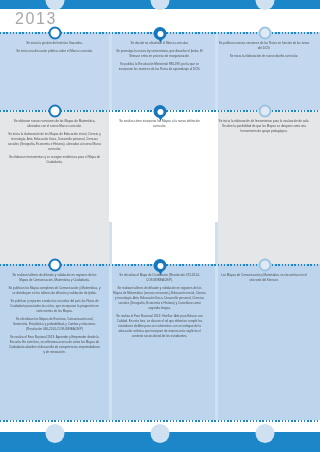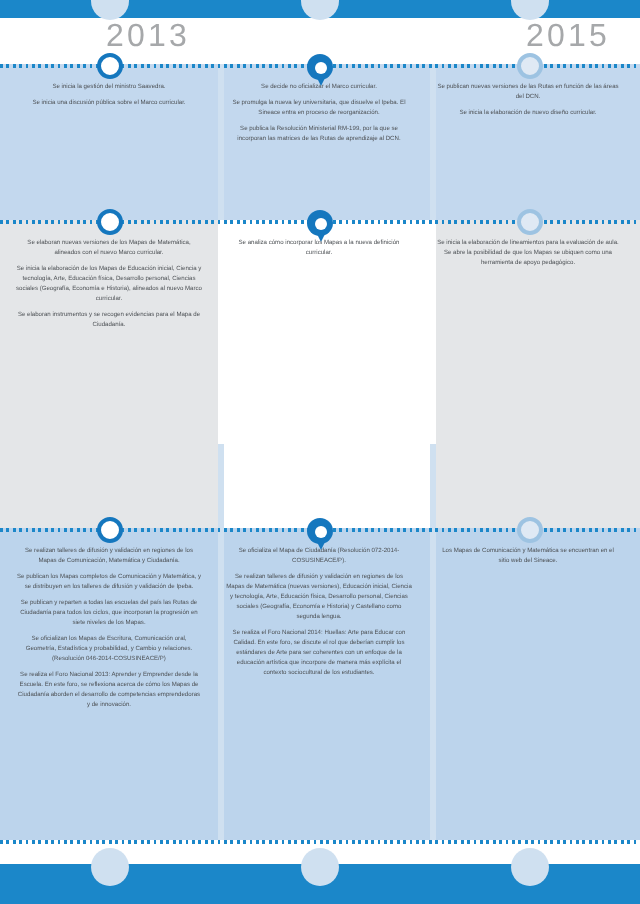--- a/index.html
+++ b/index.html
@@ -131,21 +131,21 @@
     transform: translate(-50%, 0);
   }
   .notch.top { top: -9px; }
   .notch.bottom { top: -8px; background: #cfe0f0; }
 
   
   .year {
     position: absolute;
     top: 10px;
     width: 80px;
-    text-align: right;
+    text-align: left;
     transform: translateX(-50%);
     font-size: 16px;
     letter-spacing: 1.6px;
     color: #a6a8aa;
     font-family: "Liberation Sans", sans-serif;
   }
 
   
   .tblock {
     position: absolute;
@@ -207,21 +207,20 @@
     <div class="col col-c tint-bluer"></div>
   </div>
 
   <div class="band" style="top:264px;height:156px;background:#cfe0f0;z-index:-1;"></div>
 
   <div class="notch top" style="left:55px;"></div>
   <div class="notch top" style="left:160px;"></div>
   <div class="notch top" style="left:265px;"></div>
 
   <div class="year" style="left:55px;">2013</div>
-  <div class="year" style="left:265px;">2015</div>
 
   <div class="dotline" style="top:32px;"></div>
   <div class="ring" style="left:55px;  top:33px;"></div>
   <div class="pin" style="left:160px; top:33px;">
     <span class="pin-tail"></span>
       <span class="pin-body"></span>
       <span class="pin-dot"></span>
   </div>
   <div class="ring pale" style="left:265px; top:33px;"></div>
 

